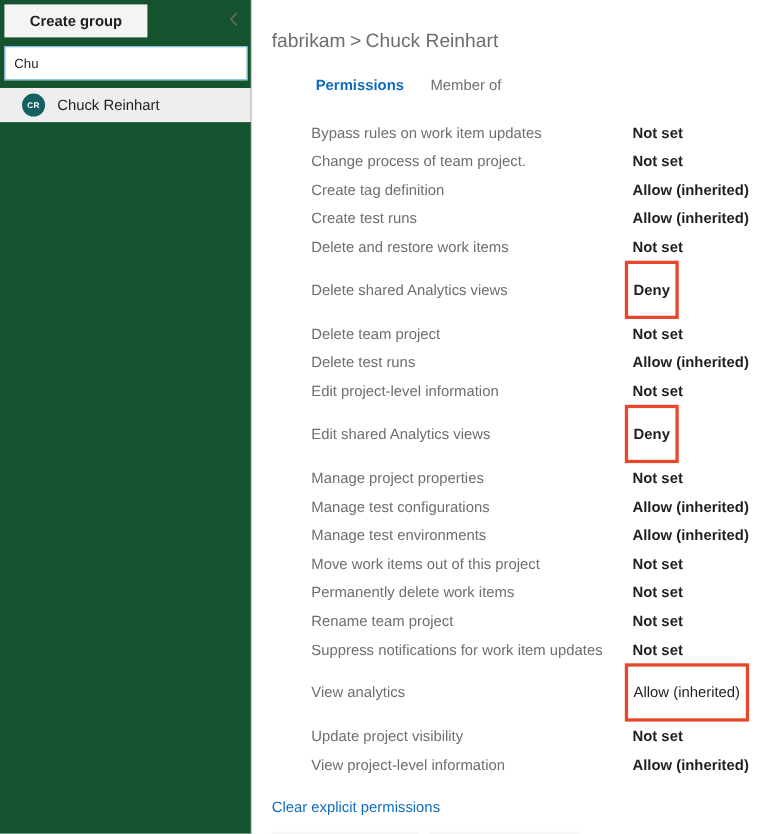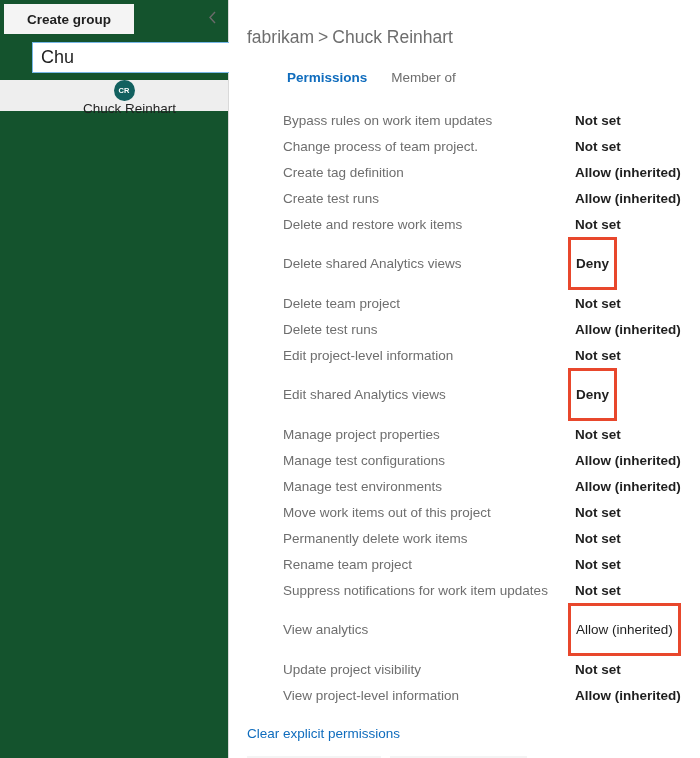--- a/index.html
+++ b/index.html
@@ -80,39 +80,37 @@
     padding: 4px 8px 0 4px;
   }
   .search-input {
     box-sizing: border-box;
     width: 221px;
     height: 31px;
     padding: 0 8px;
     border: 1px solid #77b7e8;
     outline: none;
     font-family: "Liberation Sans", sans-serif;
-    font-size: 18px;
+    font-size: 12px;
     color: #1f1f1f;
     background: #ffffff;
     border-radius: 0;
-    margin-left: 28px;
   }
   .search-input::placeholder { color: #a0a0a0; }
 
   .results-list {
     margin-top: 7px;
   }
   .result-row {
     display: flex;
     align-items: center;
     height: 31px;
     padding-left: 20px;
     background: #eeeeee;
     cursor: pointer;
-    flex-direction: column;
   }
   .avatar {
     width: 21px;
     height: 21px;
     border-radius: 50%;
     background: #12605f;
     color: #ffffff;
     font-size: 7.5px;
     font-weight: bold;
     letter-spacing: 0.2px;

